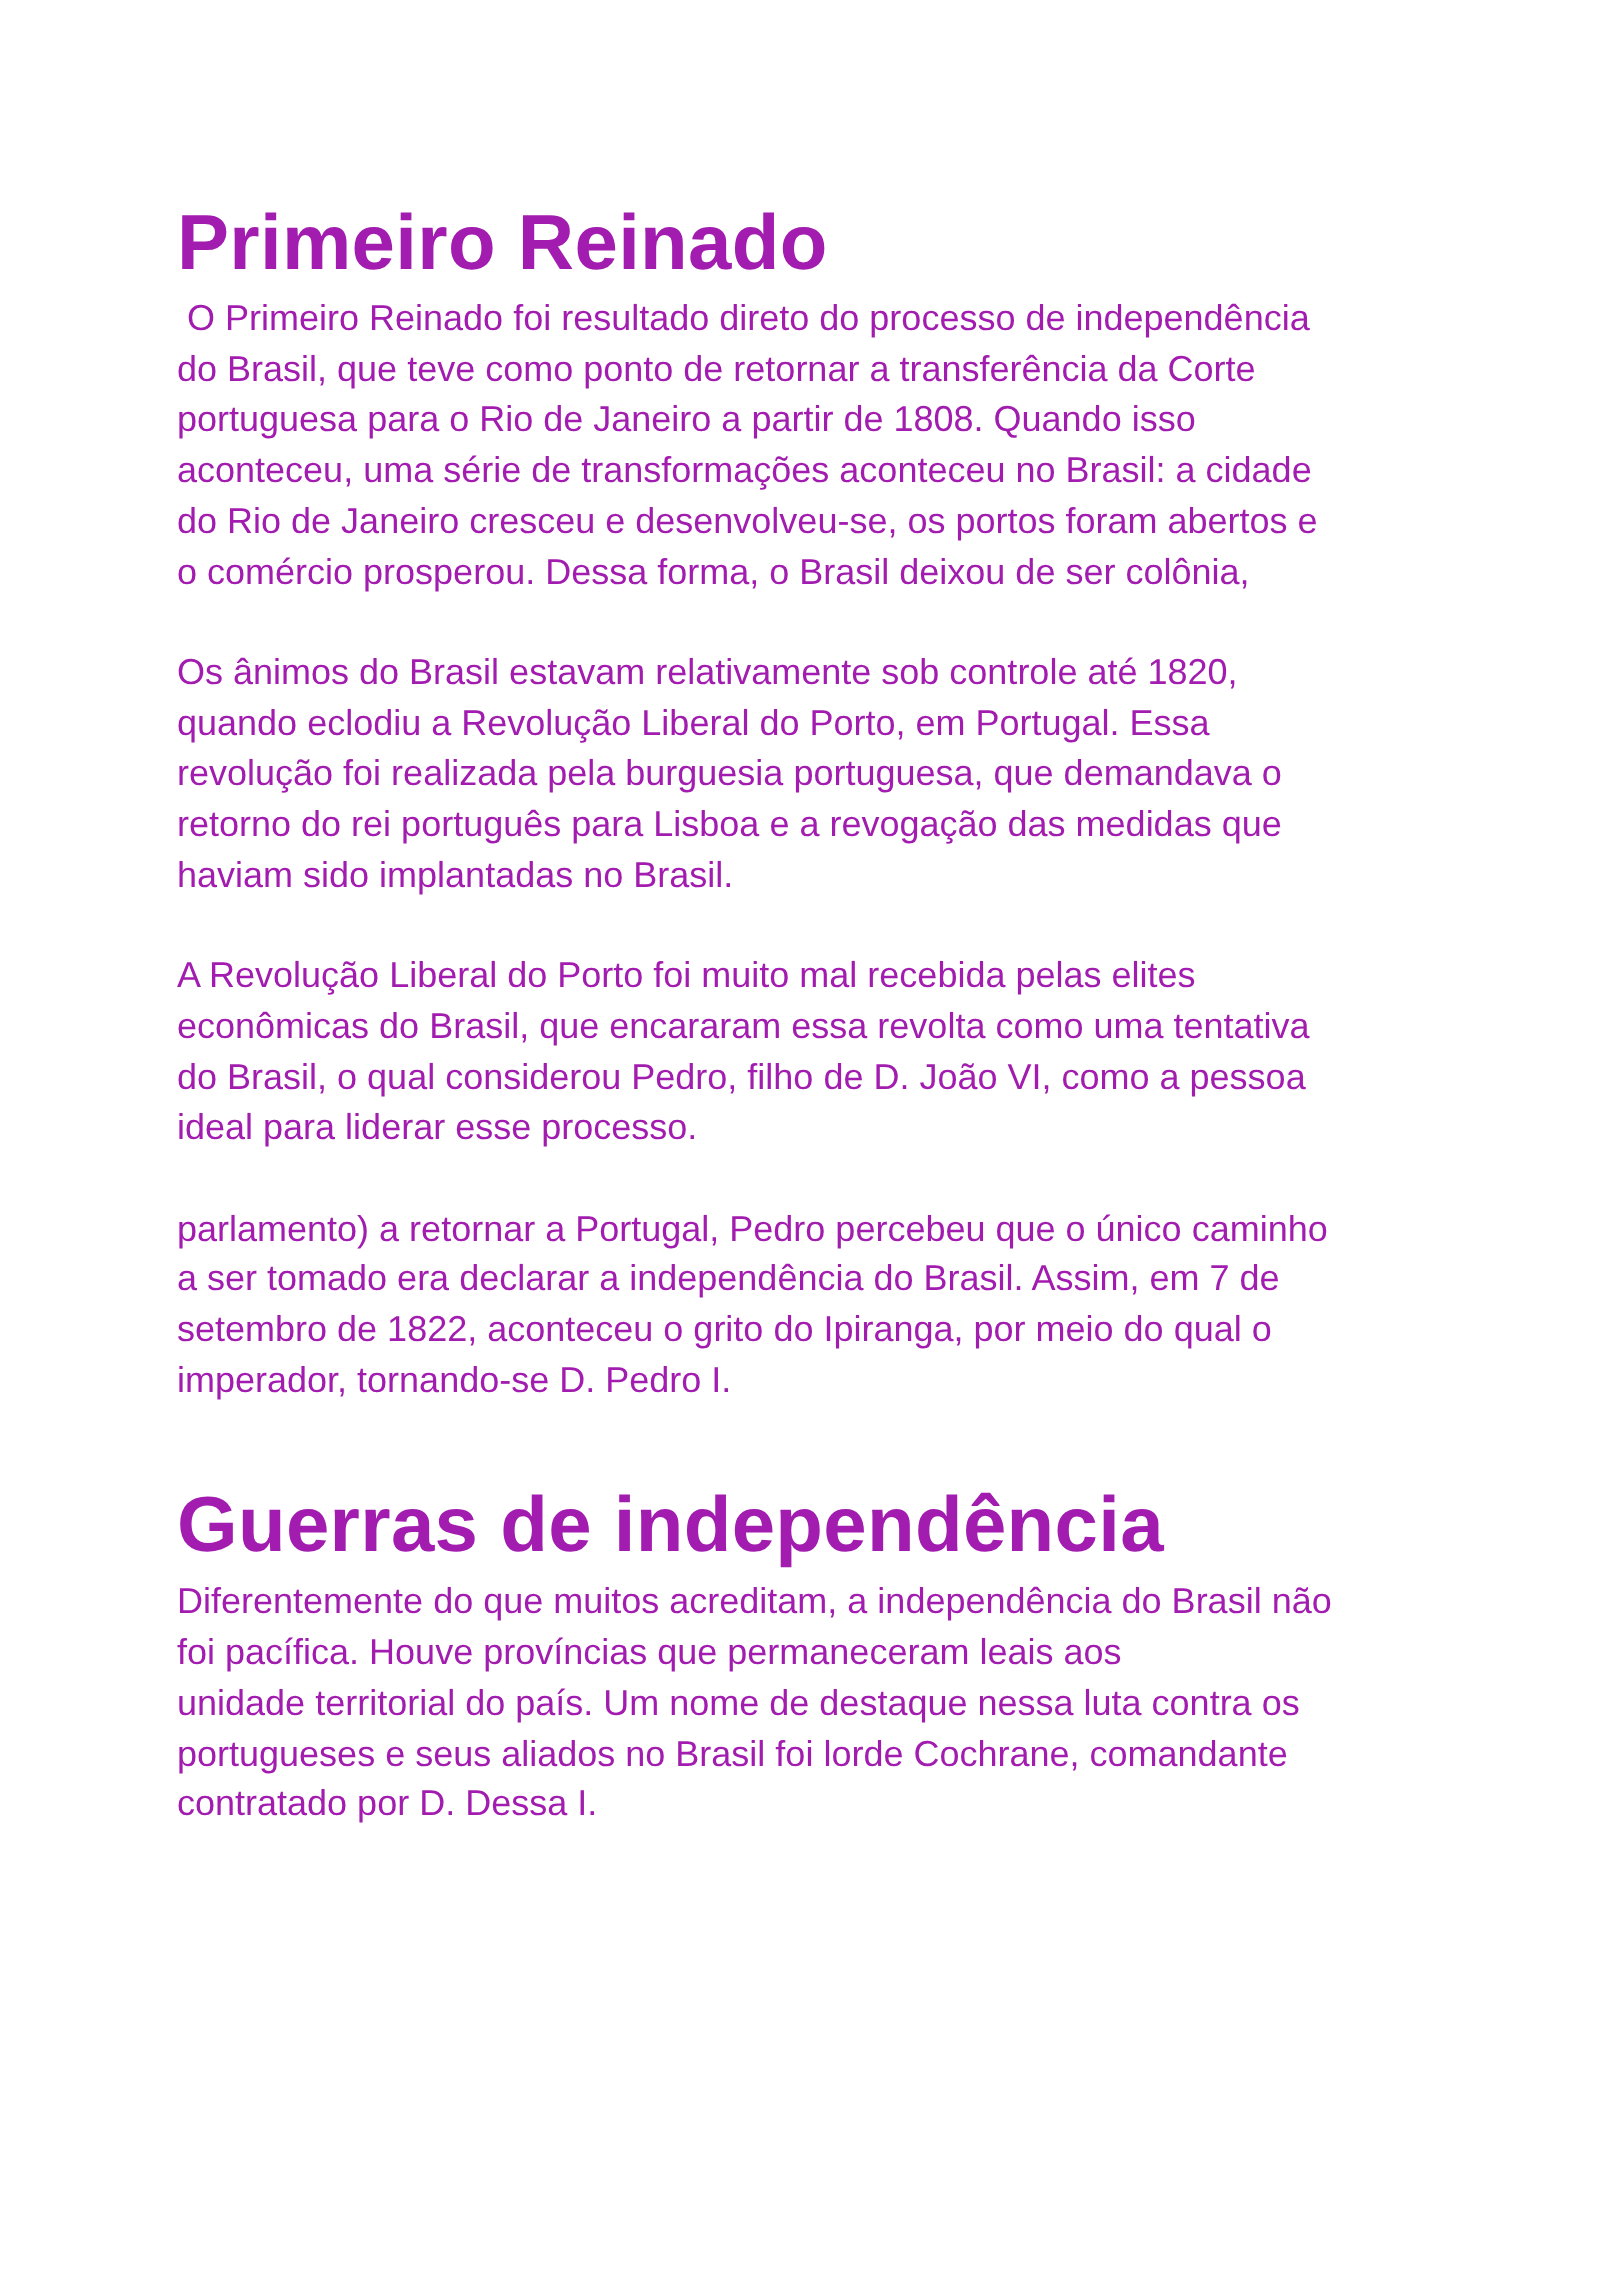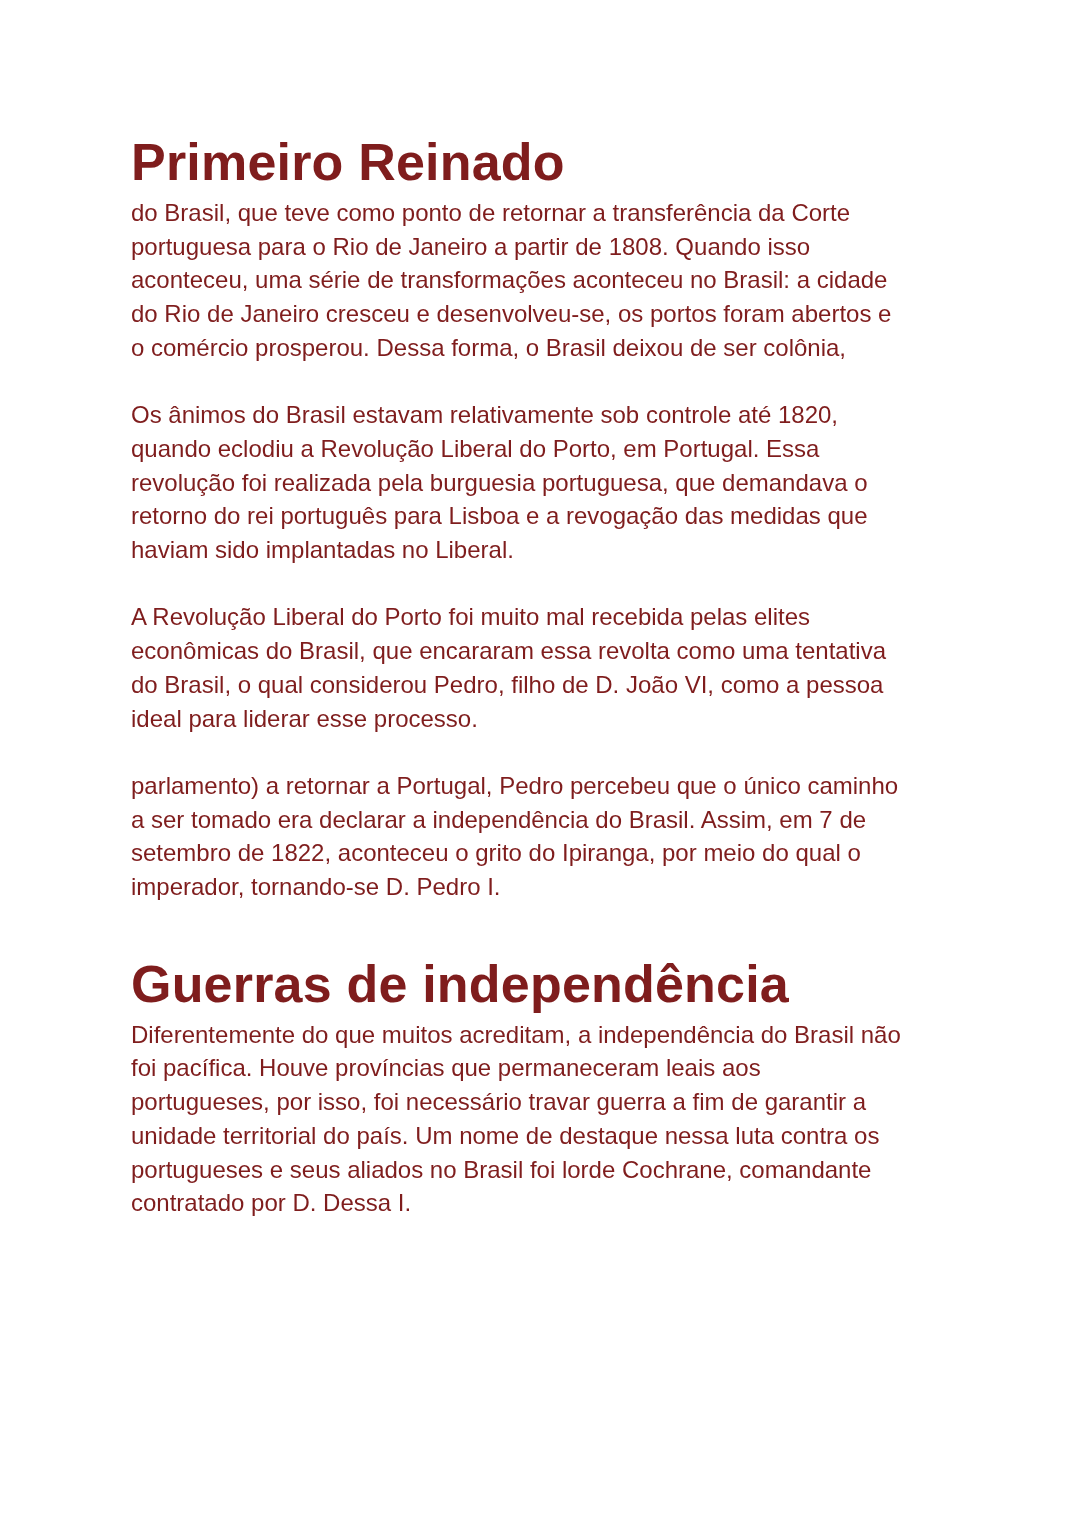--- a/index.html
+++ b/index.html
@@ -1,19 +1,19 @@
 <!DOCTYPE html>
 <html><head>
 <meta charset="utf-8">
 <style>
   html, body { margin: 0; padding: 0; background: #ffffff; }
   body { width: 1080px; height: 1526px; position: relative; overflow: hidden; }
   .page {
-    position: absolute; left: 131px; top: 128px; width: 860px;
-    color: #7f1d1d;
+    position: absolute; left: 118px; top: 128px; width: 860px;
+    color: #a21caf;
     font-family: "Liberation Sans", sans-serif;
   }
   h1 {
     margin: 0; padding: 0;
     font-size: 52px; font-weight: bold; line-height: 68px;
     letter-spacing: 0.2px;
   }
   .para {
     margin: 0; padding: 0;
     font-size: 24px; line-height: 33.7px;
@@ -23,34 +23,35 @@
   .h2 { margin-top: 46px; }
 </style>
 </head>
 <body>
 
 <div class="page">
 
   <h1>Primeiro Reinado</h1>
 
   <p class="para">
+    <span class="line"> O Primeiro Reinado foi resultado direto do processo de independência</span>
     <span class="line">do Brasil, que teve como ponto de retornar a transferência da Corte</span>
     <span class="line">portuguesa para o Rio de Janeiro a partir de 1808. Quando isso</span>
     <span class="line">aconteceu, uma série de transformações aconteceu no Brasil: a cidade</span>
     <span class="line">do Rio de Janeiro cresceu e desenvolveu-se, os portos foram abertos e</span>
     <span class="line">o comércio prosperou. Dessa forma, o Brasil deixou de ser colônia,</span>
   </p>
   <div class="gap"></div>
 
   <p class="para">
     <span class="line">Os ânimos do Brasil estavam relativamente sob controle até 1820,</span>
     <span class="line">quando eclodiu a Revolução Liberal do Porto, em Portugal. Essa</span>
     <span class="line">revolução foi realizada pela burguesia portuguesa, que demandava o</span>
     <span class="line">retorno do rei português para Lisboa e a revogação das medidas que</span>
-    <span class="line">haviam sido implantadas no Liberal.</span>
+    <span class="line">haviam sido implantadas no Brasil.</span>
   </p>
   <div class="gap"></div>
 
   <p class="para">
     <span class="line">A Revolução Liberal do Porto foi muito mal recebida pelas elites</span>
     <span class="line">econômicas do Brasil, que encararam essa revolta como uma tentativa</span>
     <span class="line">do Brasil, o qual considerou Pedro, filho de D. João VI, como a pessoa</span>
     <span class="line">ideal para liderar esse processo.</span>
   </p>
   <div class="gap"></div>
@@ -60,19 +61,18 @@
     <span class="line">a ser tomado era declarar a independência do Brasil. Assim, em 7 de</span>
     <span class="line">setembro de 1822, aconteceu o grito do Ipiranga, por meio do qual o</span>
     <span class="line">imperador, tornando-se D. Pedro I.</span>
   </p>
 
   <h1 class="h2">Guerras de independência</h1>
 
   <p class="para">
     <span class="line">Diferentemente do que muitos acreditam, a independência do Brasil não</span>
     <span class="line">foi pacífica. Houve províncias que permaneceram leais aos</span>
-    <span class="line">portugueses, por isso, foi necessário travar guerra a fim de garantir a</span>
     <span class="line">unidade territorial do país. Um nome de destaque nessa luta contra os</span>
     <span class="line">portugueses e seus aliados no Brasil foi lorde Cochrane, comandante</span>
     <span class="line">contratado por D. Dessa I.</span>
   </p>
 
 </div>
 
 </body></html>

